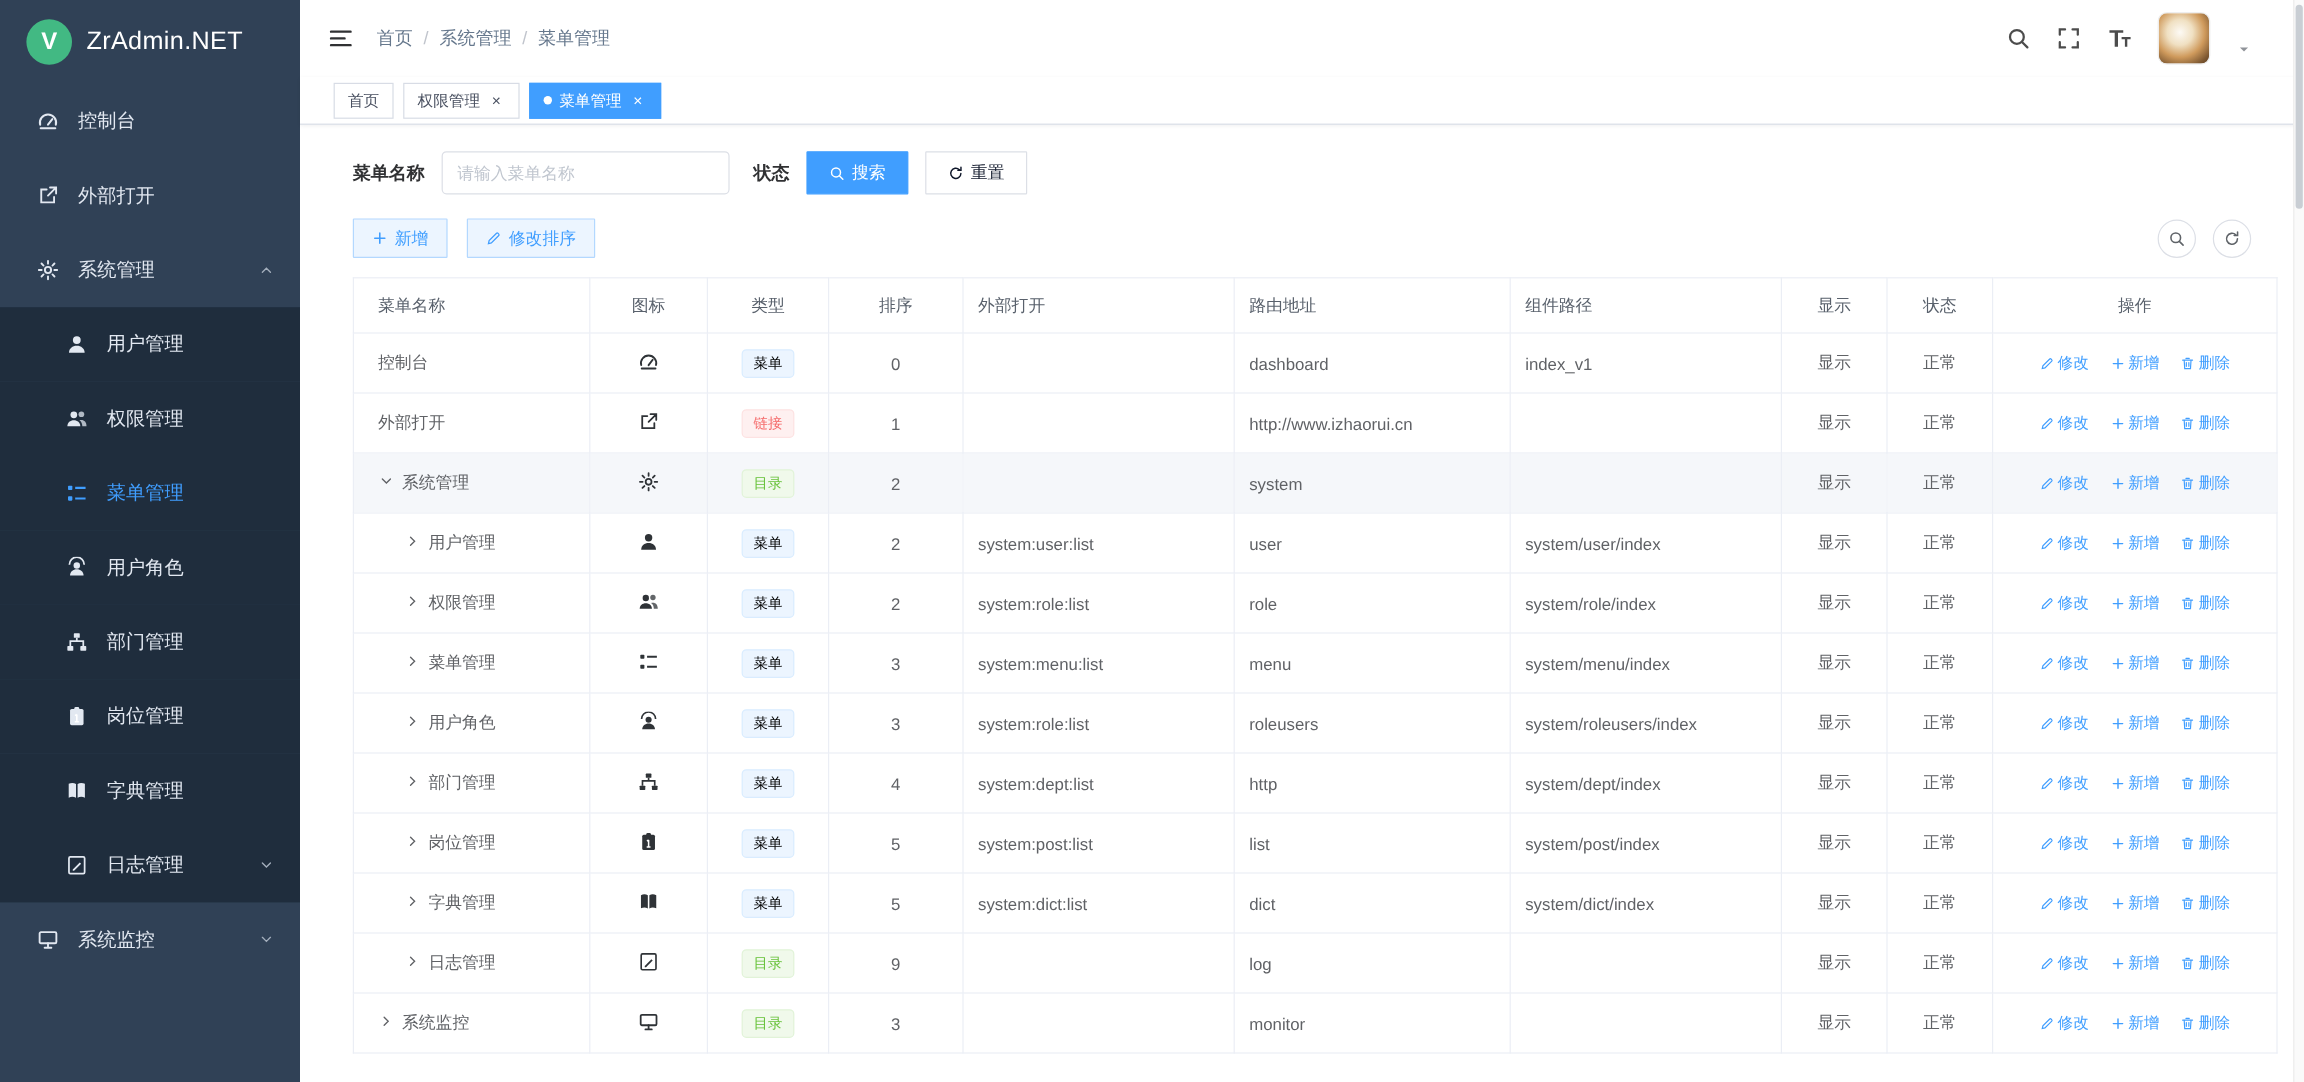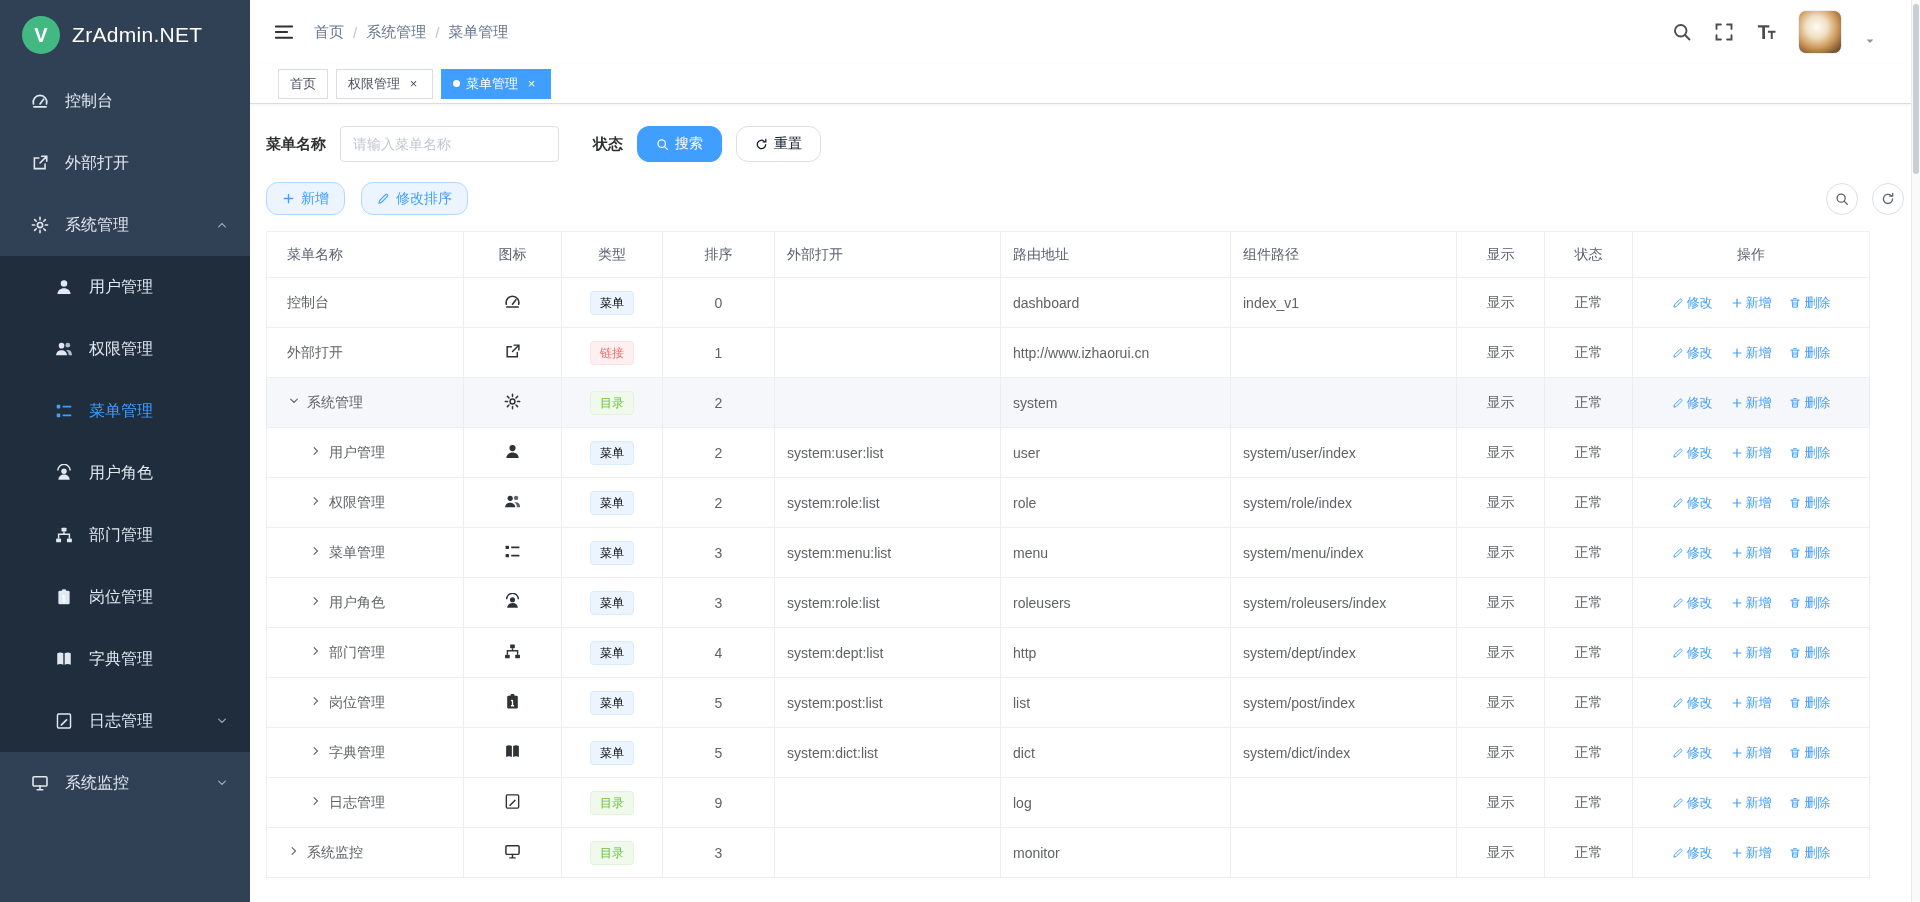--- a/index.html
+++ b/index.html
@@ -41,34 +41,34 @@
   .tabbar{height:40px;display:flex;align-items:center;gap:8px;padding:0 28px;background:#fff;
           border-bottom:1px solid #d8dce5;box-shadow:0 1px 3px rgba(0,21,41,.06)}
   .tab{height:30px;display:inline-flex;align-items:center;gap:6px;padding:0 11px;
        border:1px solid #d8dce5;background:#fff;color:#495060;font-size:13px;cursor:pointer}
   .tab-dot{width:7px;height:7px;border-radius:50%;background:#fff;display:none}
   .tab.active{background:#409eff;border-color:#409eff;color:#fff}
   .tab.active .tab-dot{display:inline-block}
   .tab-close{width:15px;text-align:center;font-size:13px;cursor:pointer}
   .tab-close:empty{display:none}
 
-  .content{padding:22px 16px 0;flex:1;overflow:hidden}
+  .content{padding:22px 44px 0;flex:1;overflow:hidden}
 
   
   .filter-row{display:flex;align-items:center;margin-bottom:20px}
   .f-label{font-size:15px;font-weight:bold;color:#303133;margin-right:14px}
   .text-input,.select-input{height:36px;border:1px solid #dcdfe6;border-radius:4px;
         padding:0 12px;font-size:14px;color:#606266;outline:none;background:#fff;
         font-family:"Liberation Sans","DejaVu Sans",sans-serif}
-  .text-input{width:219px;margin-right:34px}
+  .text-input{width:240px;margin-right:20px}
   .select-wrap{position:relative;width:230px;margin-right:26px}
   .select-wrap .select-input{width:100%;padding-right:28px;cursor:pointer}
   .select-caret{position:absolute;right:9px;top:11px;font-size:13px;color:#c0c4cc;pointer-events:none}
   input::placeholder{color:#c0c6cf}
-  .btn{height:36px;border-radius:12px;display:inline-flex;align-items:center;gap:6px;
+  .btn{height:36px;border-radius:1px;display:inline-flex;align-items:center;gap:6px;
        padding:0 18px;font-size:14px;cursor:pointer;border:1px solid transparent;
        font-family:Liberation Serif, serif;background:#fff}
   .btn [data-icon]{font-size:13px}
   .btn-primary{background:#409eff;border-color:#409eff;color:#fff}
   .btn-default{border-color:#dcdfe6;color:#0f172a;margin-left:14px}
   .btn-light{background:#ecf5ff;border-color:#b3d8ff;color:#409eff;height:33px;padding:0 15px;margin-right:16px}
 
   
   .toolbar-row{display:flex;align-items:center;margin-bottom:16px}
   .circle-btn{width:32px;height:32px;border-radius:50%;border:1px solid #dcdfe6;background:#fff;

